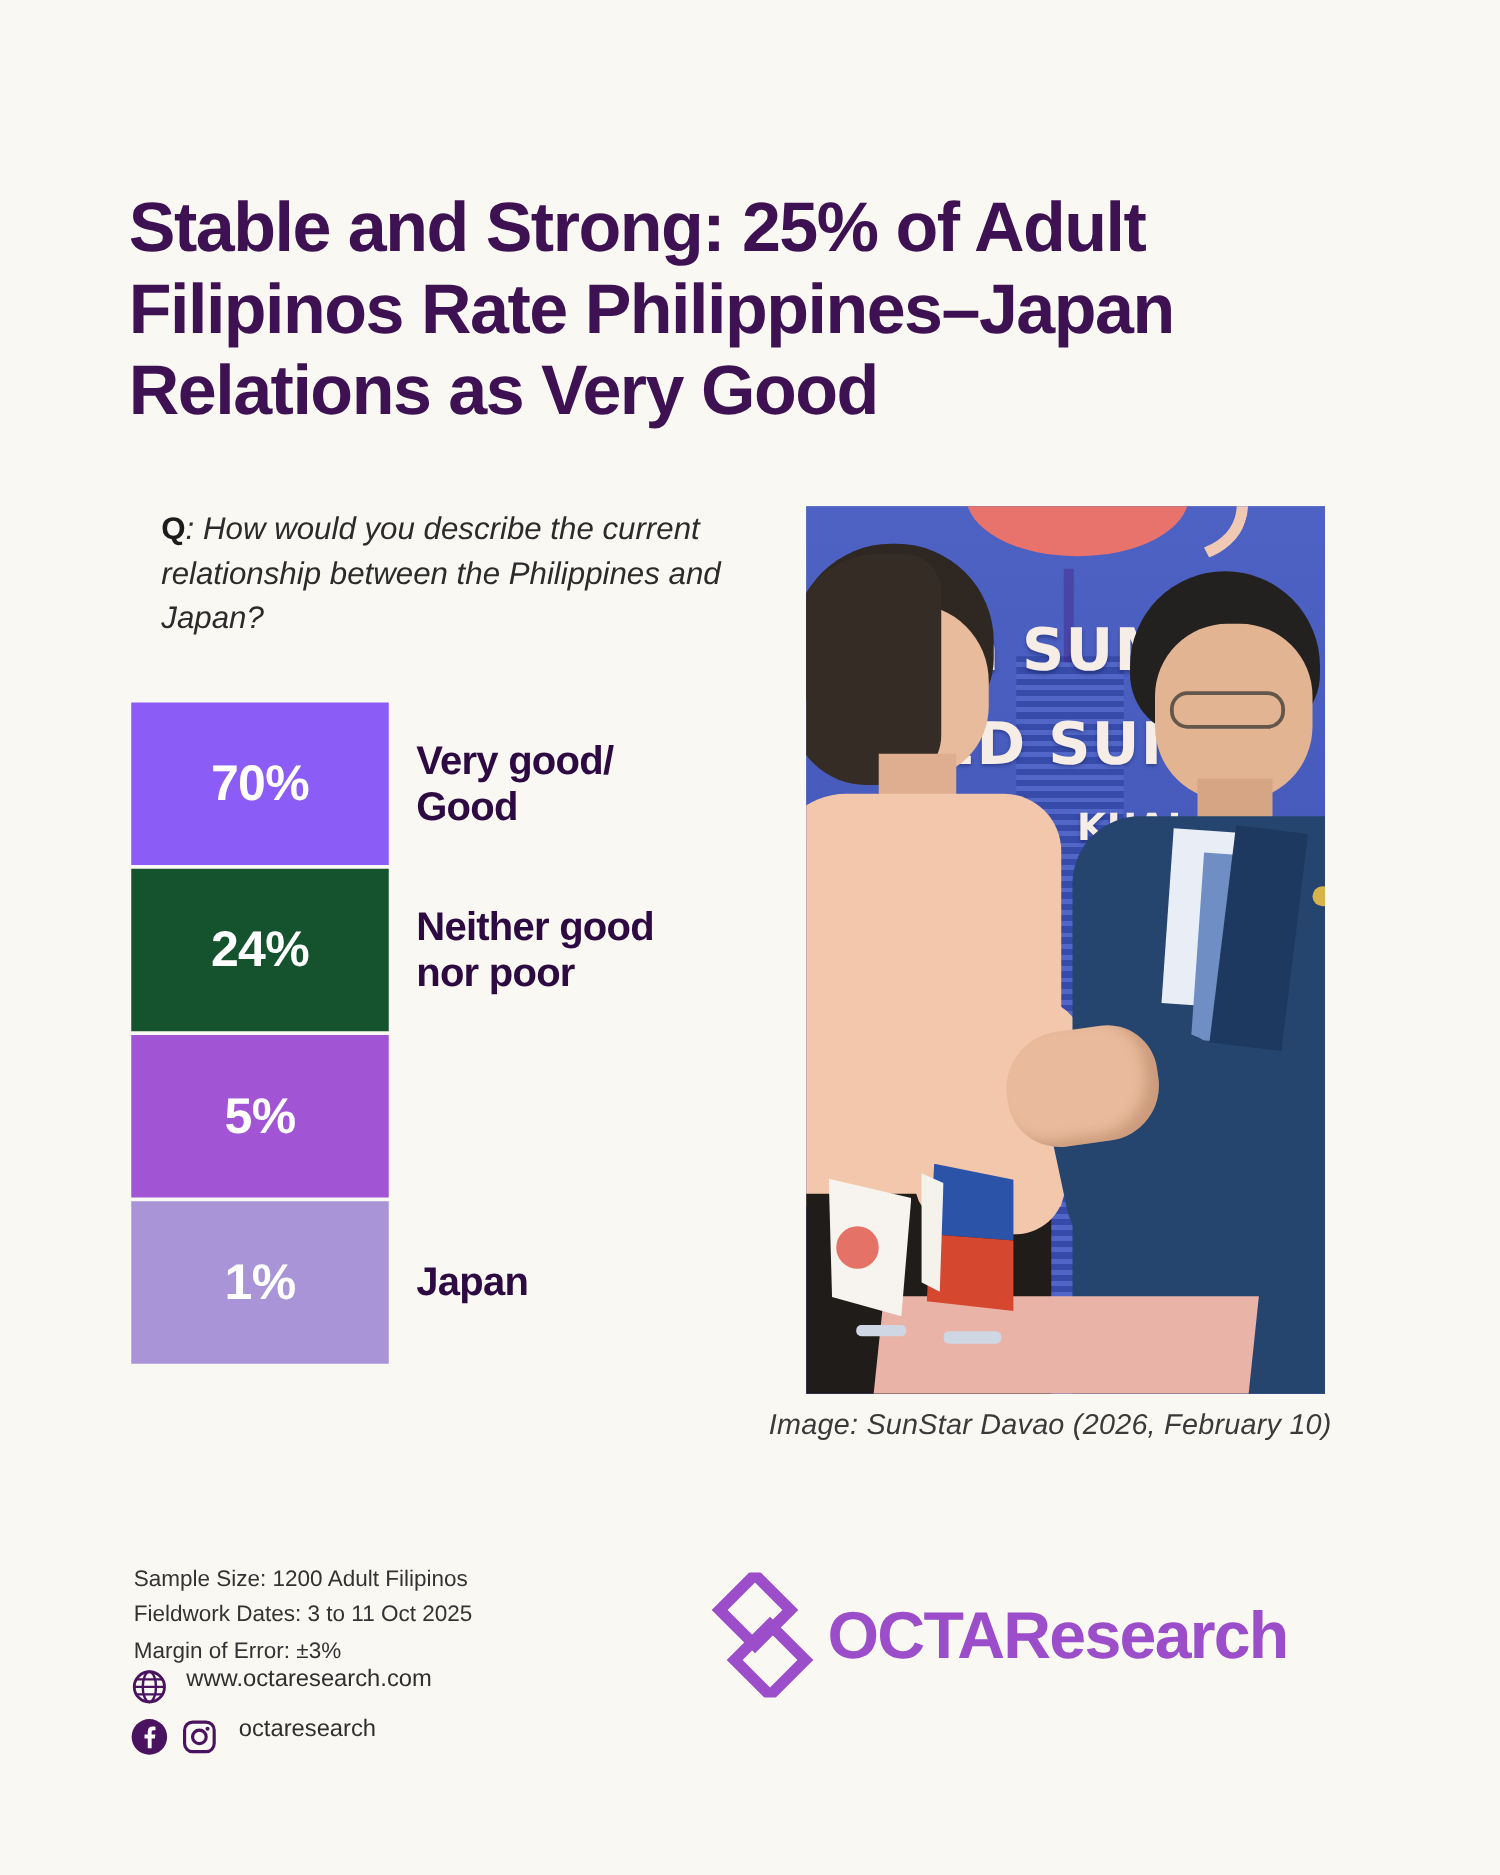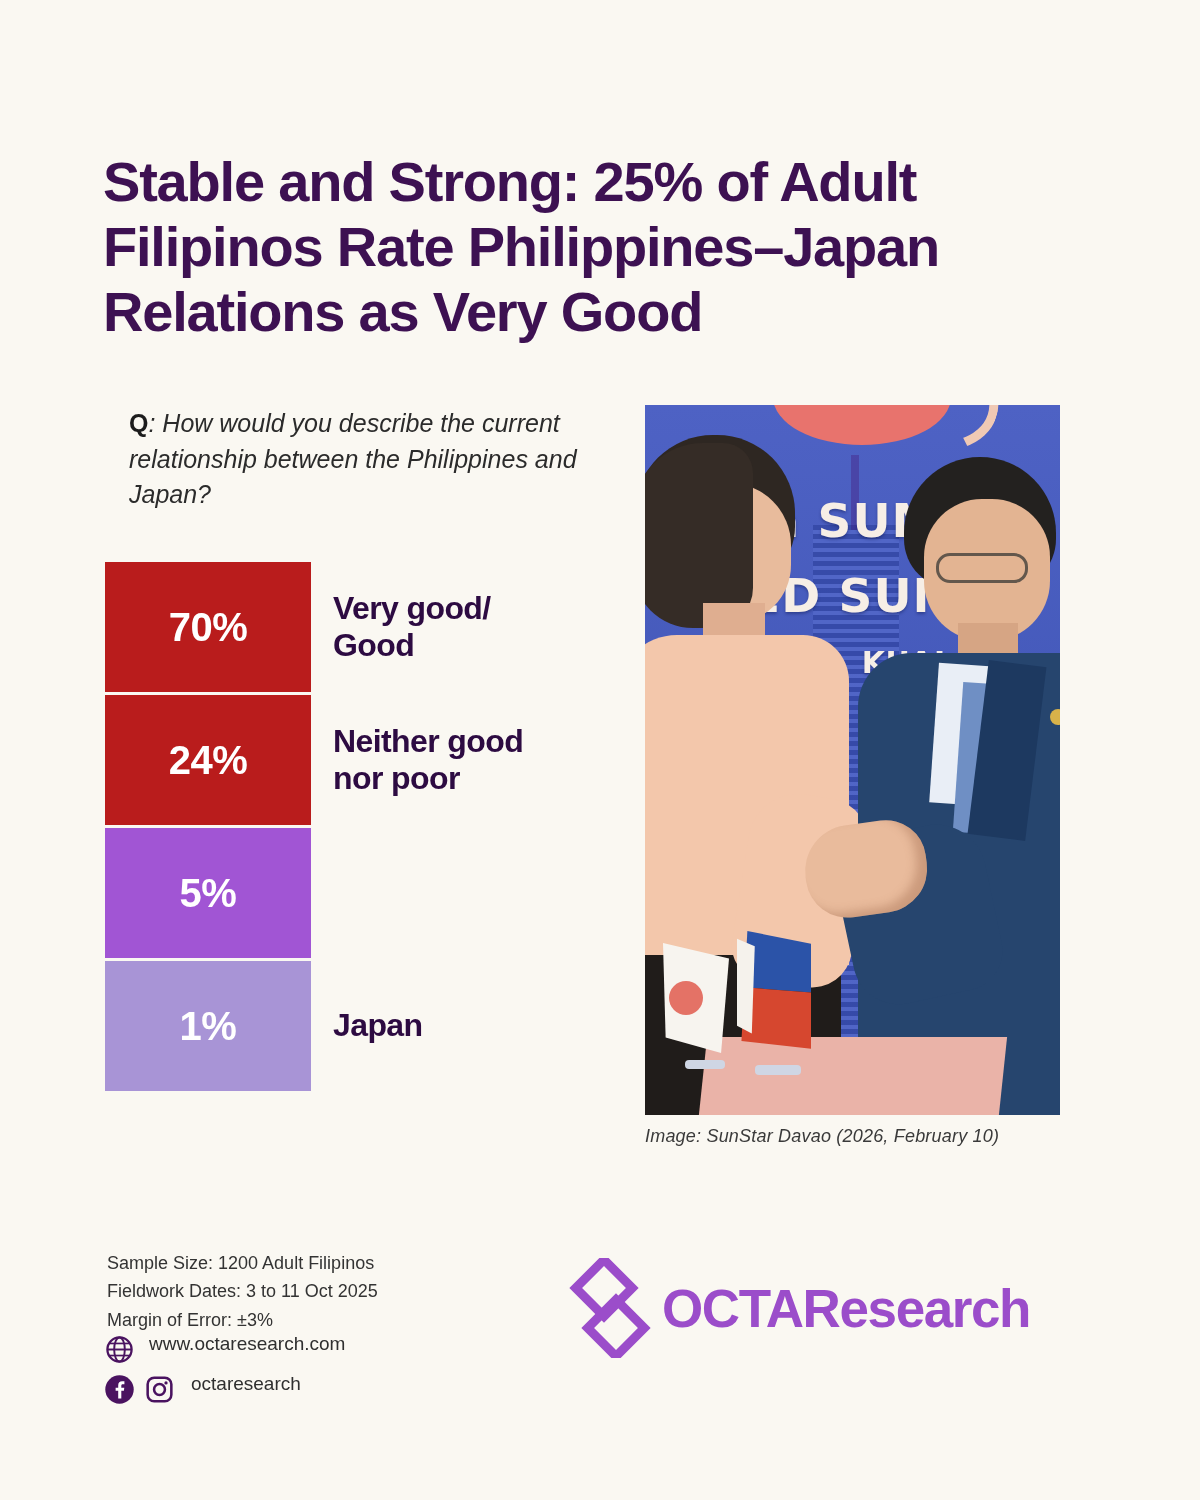--- a/index.html
+++ b/index.html
@@ -226,22 +226,22 @@
     position:absolute; left:110px; bottom:40px; width:46px; height:10px;
     background:#cfd6e4; border-radius:4px;
   }
   .flag-stand2 {
     position:absolute; left:40px; bottom:46px; width:40px; height:9px;
     background:#cfd6e4; border-radius:4px;
   }
 
   .photo-credit {
     position:absolute;
-    left:645px; top:1126px;
-    font-size:18px;
+    left:615px; top:1126px;
+    font-size:23px;
     font-style:italic;
     color:#3a3a3a;
     letter-spacing:.2px;
   }
 
   
   .footer-meta {
     position:absolute;
     left:107px; top:1249px;
     font-size:18px;
@@ -271,29 +271,29 @@
 </head>
 <body>
 
 <div class="title">Stable and Strong: 25% of Adult Filipinos Rate Philippines–Japan Relations as Very Good</div>
 
 <div class="question"><b>Q</b><span>: How would you describe the current relationship between the Philippines and Japan?</span></div>
 
 <div class="chart">
 
   <div class="bar-row">
-    <div class="bar-block" style="background:#b91c1c">
+    <div class="bar-block" style="background:#8b5cf6">
       <span class="bar-value">70%</span>
     </div>
     <div class="bar-label">Very good/
 Good</div>
   </div>
 
   <div class="bar-row">
-    <div class="bar-block" style="background:#b91c1c">
+    <div class="bar-block" style="background:#14532d">
       <span class="bar-value">24%</span>
     </div>
     <div class="bar-label">Neither good
 nor poor</div>
   </div>
 
   <div class="bar-row">
     <div class="bar-block" style="background:#a155d4">
       <span class="bar-value">5%</span>
     </div>

